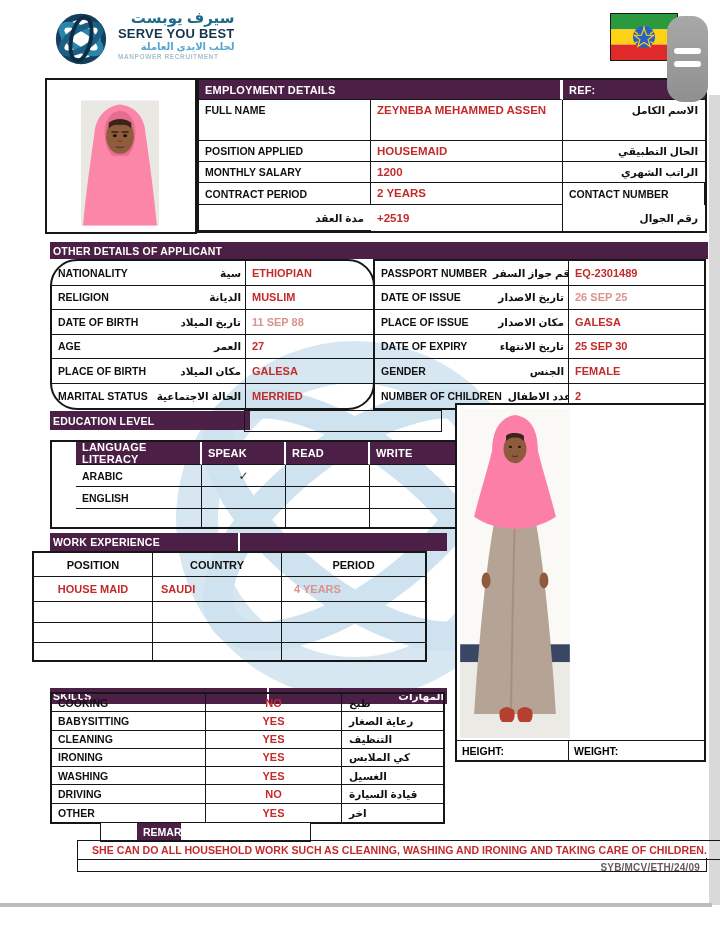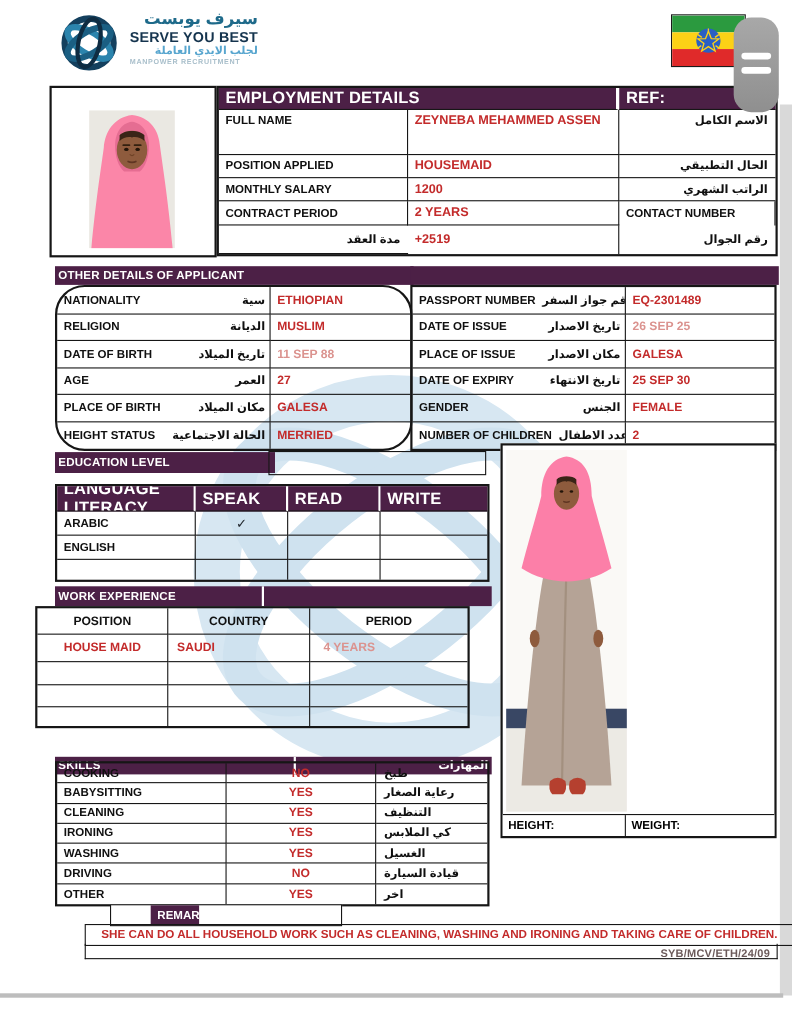--- a/index.html
+++ b/index.html
@@ -32,21 +32,21 @@
   .menu-pill{left:667px;top:16px;width:41px;height:86px;border-radius:16px;
     background:linear-gradient(#a8a8a8,#8f8f8f);z-index:6;}
   .menu-bar{position:absolute;left:7px;width:27px;height:6px;border-radius:3px;background:#fff;}
   
   .t{position:absolute;display:grid;border:2px solid var(--ink);z-index:1;background:transparent;}
   .c{border-right:1px solid var(--ink);border-bottom:1px solid var(--ink);
      display:flex;align-items:center;overflow:hidden;}
   .nr{border-right:none;} .nb{border-bottom:none;}
   .bar{position:absolute;background:var(--purple);color:#fff;font-weight:700;font-size:10.5px;
      display:flex;align-items:center;padding:0 3px;letter-spacing:.2px;z-index:1;}
-  .hdr{background:var(--purple);color:#fff;font-weight:700;font-size:15px;padding:0 6px;letter-spacing:.2px;}
+  .hdr{background:var(--purple);color:#fff;font-weight:700;font-size:11px;padding:0 6px;letter-spacing:.2px;}
   .lbl{font-weight:700;font-size:10.5px;color:#101010;padding:0 6px;white-space:nowrap;}
   .val{font-weight:700;font-size:11px;color:var(--red);padding:0 6px;}
   .val.faded{color:var(--faded);}
   .ar{font-size:10.5px;font-weight:700;color:#101010;direction:rtl;justify-content:flex-start;padding:0 7px;}
   .dual{justify-content:space-between;padding:0;}
   .dual .lbl{white-space:nowrap;}
   .dual .arl{font-size:10.5px;font-weight:700;color:#101010;direction:rtl;padding-right:4px;white-space:nowrap;}
   .center{justify-content:center;text-align:center;}
   .top{align-items:flex-start;}
   
@@ -64,21 +64,21 @@
   .od-l{left:50px;top:259px;width:321px;height:147px;
     grid-template-columns:194px 1fr;grid-template-rows:repeat(6,1fr);border-radius:27px;}
   .od-r{left:373px;top:259px;width:329px;height:147px;
     grid-template-columns:194px 1fr;grid-template-rows:repeat(6,1fr);}
   
   .edu-bar{left:50px;top:411px;width:194px;height:19px;}
   .edu-box{left:244px;top:410px;width:196px;height:20px;border:1.5px solid var(--ink);z-index:1;}
   
   .lang{left:50px;top:440px;width:391px;height:85px;
     grid-template-columns:126px 84px 84px 1fr;
-    grid-template-rows:23px 22px 22px 1fr;}
+    grid-template-rows:23px 22px 22px 1fr;padding-left:24px;}
   .lang .hdr{border-right:2px solid #fff;}
   .lang .hdr.nr{border-right:none;}
   .check{font-size:12px;color:#23292f;font-weight:700;}
   
   .we-bar{left:50px;top:533px;width:391px;height:18px;}
   .we-gap{position:absolute;left:188px;top:0;bottom:0;width:2px;background:#fff;}
   .we{left:32px;top:551px;width:391px;height:107px;
     grid-template-columns:119px 129px 1fr;
     grid-template-rows:24px 25px 21px 20px 1fr;}
   .we .colhdr{font-weight:700;font-size:11px;color:#101010;justify-content:center;}
@@ -227,21 +227,21 @@
       <span class="lbl">AGE</span>
       <span class="arl">العمر</span>
     </div>
   <div class="c val nr">27</div>
   <div class="c dual">
       <span class="lbl">PLACE OF BIRTH</span>
       <span class="arl">مكان الميلاد</span>
     </div>
   <div class="c val nr">GALESA</div>
   <div class="c dual nb">
-      <span class="lbl">HEIGHT STATUS</span>
+      <span class="lbl">MARITAL STATUS</span>
       <span class="arl">الحالة الاجتماعية</span>
     </div>
   <div class="c val nr nb">MERRIED</div>
 </div>
 
 <div class="t od-r">
   <div class="c dual">
       <span class="lbl">PASSPORT NUMBER</span>
       <span class="arl">رقم جواز السفر</span>
     </div>

